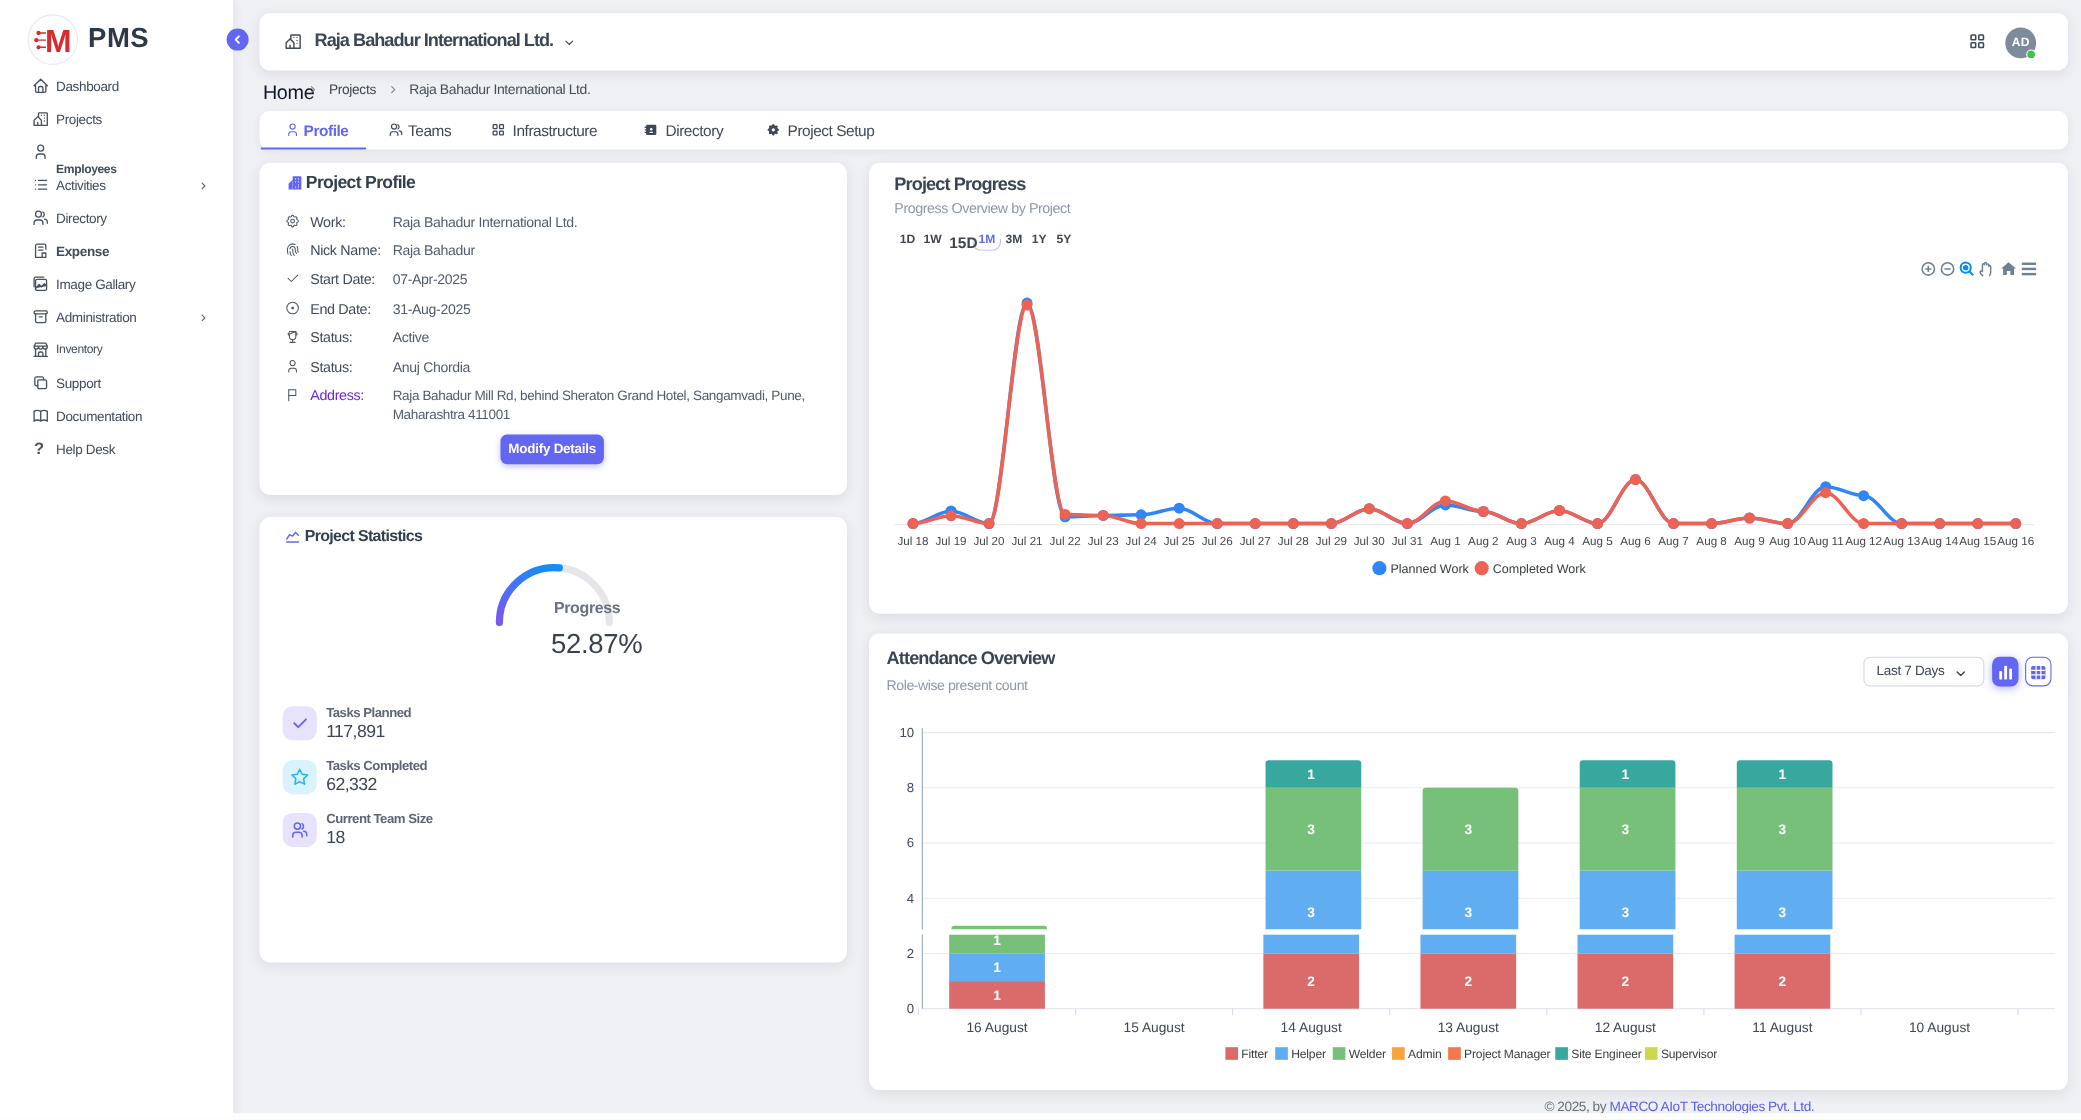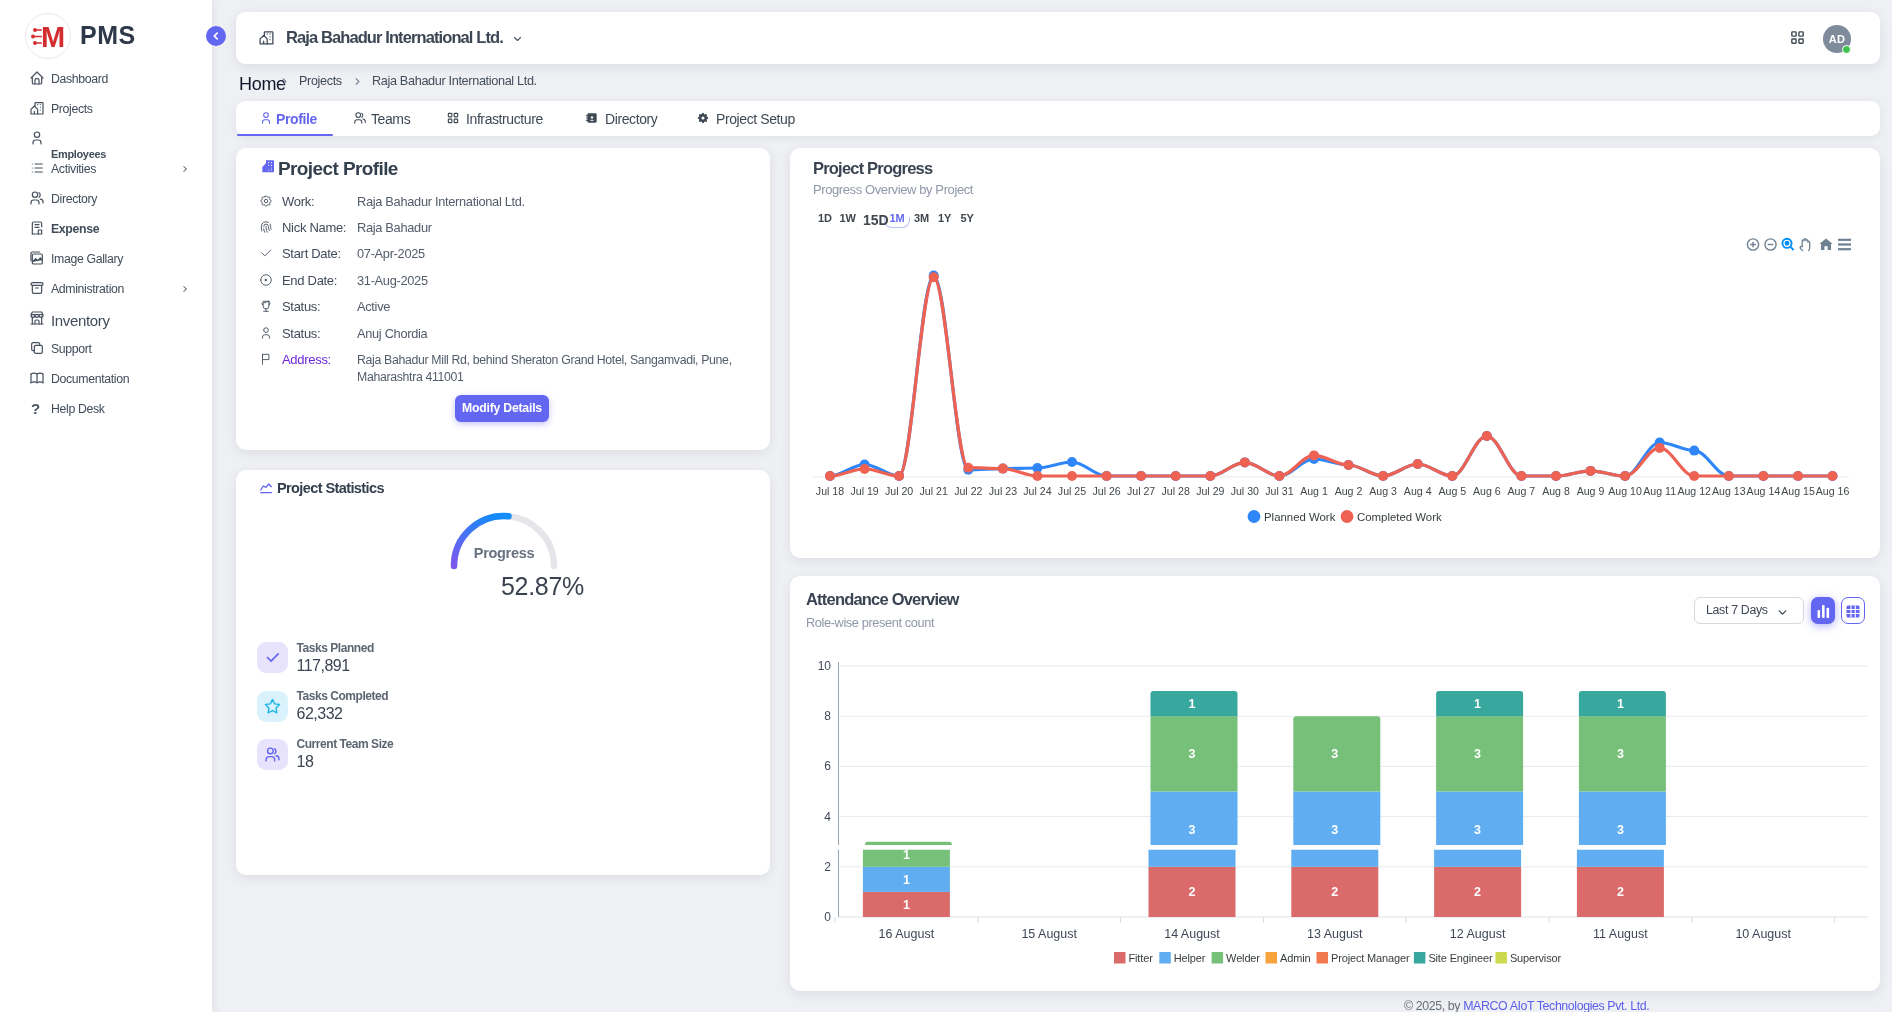--- a/index.html
+++ b/index.html
@@ -80,21 +80,21 @@
 <svg class="a" style="left:180px;top:284px" width="10" height="10" viewBox="0 0 24 24" fill="none" stroke="#5a6472" stroke-width="2.5" stroke-linecap="round">
     <path d="M9 6l6 6l-6 6"></path>
   </svg>
 <div class="a" style="left:29px;top:310px;width:16px;height:16px;color:#46505e"><svg width="16" height="16" viewBox="0 0 24 24" fill="none" stroke="#46505e" stroke-width="1.8" stroke-linecap="round" stroke-linejoin="round">
       <path d="M3 21l18 0"></path>
       <path d="M3 7v1a3 3 0 0 0 6 0v-1m0 1a3 3 0 0 0 6 0v-1m0 1a3 3 0 0 0 6 0v-1h-18l2 -4h14l2 4"></path>
       <path d="M5 21l0 -10.15"></path>
       <path d="M19 21l0 -10.15"></path>
       <path d="M9 21v-4a2 2 0 0 1 2 -2h2a2 2 0 0 1 2 2v4"></path>
     </svg></div>
-<div class="a" style="left:51px;top:312px;font-size:15px;font-weight:500;letter-spacing:-.35px;color:#414c5a">Inventory</div>
+<div class="a" style="left:51px;top:312px;font-size:11px;font-weight:500;letter-spacing:-.35px;color:#414c5a">Inventory</div>
 <div class="a" style="left:29px;top:340px;width:16px;height:16px;color:#46505e"><svg width="16" height="16" viewBox="0 0 24 24" fill="none" stroke="#46505e" stroke-width="1.8" stroke-linecap="round" stroke-linejoin="round">
       <path d="M8 8m0 2a2 2 0 0 1 2 -2h8a2 2 0 0 1 2 2v8a2 2 0 0 1 -2 2h-8a2 2 0 0 1 -2 -2z"></path>
       <path d="M16 8v-2a2 2 0 0 0 -2 -2h-8a2 2 0 0 0 -2 2v8a2 2 0 0 0 2 2h2"></path>
     </svg></div>
 <div class="a" style="left:51px;top:342px;font-size:12.3px;font-weight:500;letter-spacing:-.35px;color:#414c5a">Support</div>
 <div class="a" style="left:29px;top:370px;width:16px;height:16px;color:#46505e"><svg width="16" height="16" viewBox="0 0 24 24" fill="none" stroke="#46505e" stroke-width="1.8" stroke-linecap="round" stroke-linejoin="round">
       <path d="M3 19a9 9 0 0 1 9 0a9 9 0 0 1 9 0"></path>
       <path d="M3 6a9 9 0 0 1 9 0a9 9 0 0 1 9 0"></path>
       <path d="M3 6l0 13"></path>
       <path d="M12 6l0 13"></path>
@@ -169,21 +169,21 @@
       <circle cx="12" cy="12" r="2.6" fill="#fff" stroke="none"></circle>
     </svg></div>
 <div class="a" style="left:716px;top:111px;font-size:14px;font-weight:500;letter-spacing:-.4px;color:#3f4956">Project Setup</div>
 <div class="a" style="left:237px;top:133.5px;width:96px;height:2.5px;background:#6366f1;border-radius:2px"></div>
 <div class="card" style="left:236px;top:148px;width:534px;height:302px"></div>
 <div class="a" style="left:260px;top:158px;width:16px;height:16px"><svg width="16" height="16" viewBox="0 0 24 24" fill="none" stroke="#6366f1" stroke-width="1.8" stroke-linecap="round" stroke-linejoin="round">
       <path d="M9 3.5h11a1 1 0 0 1 1 1v17h-12z" fill="#6366f1" stroke="none"></path>
       <path d="M3.5 21.5v-8l5.5 -5.5v13.5z" fill="#6366f1" stroke="none"></path>
       <path d="M13 7h.01M17 7h.01M17 11h.01M13 11h.01M17 15h.01M13 18h.01M17 18h.01" stroke="#fff" stroke-width="1.7"></path>
     </svg></div>
-<div class="a" style="left:278px;top:158px;font-size:19px;font-weight:bold;letter-spacing:-.6px;color:#333f4d">Project Profile</div>
+<div class="a" style="left:278px;top:158px;font-size:16px;font-weight:bold;letter-spacing:-.6px;color:#333f4d">Project Profile</div>
 <div class="a" style="left:259px;top:193.5px;width:14px;height:14px"><svg width="14" height="14" viewBox="0 0 24 24" fill="none" stroke="#4a5463" stroke-width="1.6" stroke-linecap="round" stroke-linejoin="round">
       <path d="M10.325 4.317c.426 -1.756 2.924 -1.756 3.35 0a1.724 1.724 0 0 0 2.573 1.066c1.543 -.94 3.31 .826 2.37 2.37a1.724 1.724 0 0 0 1.065 2.572c1.756 .426 1.756 2.924 0 3.35a1.724 1.724 0 0 0 -1.066 2.573c.94 1.543 -.826 3.31 -2.37 2.37a1.724 1.724 0 0 0 -2.572 1.065c-.426 1.756 -2.924 1.756 -3.35 0a1.724 1.724 0 0 0 -2.573 -1.066c-1.543 .94 -3.31 -.826 -2.37 -2.37a1.724 1.724 0 0 0 -1.065 -2.572c-1.756 -.426 -1.756 -2.924 0 -3.35a1.724 1.724 0 0 0 1.066 -2.573c-.94 -1.543 .826 -3.31 2.37 -2.37c1 .608 2.296 .07 2.572 -1.065z"></path>
       <path d="M9 12a3 3 0 1 0 6 0a3 3 0 1 0 -6 0"></path>
     </svg></div>
 <div class="a" style="left:282px;top:193.5px;font-size:13px;letter-spacing:-.3px;font-weight:500;color:#414b59">Work:</div>
 <div class="a" style="left:357px;top:193.5px;font-size:12.8px;letter-spacing:-.3px;color:#525c6a">Raja Bahadur International Ltd.</div>
 <div class="a" style="left:259px;top:219.5px;width:14px;height:14px"><svg width="14" height="14" viewBox="0 0 24 24" fill="none" stroke="#4a5463" stroke-width="1.6" stroke-linecap="round" stroke-linejoin="round">
       <path d="M18.9 7a8 8 0 0 1 1.1 5v1a6 6 0 0 0 .8 3"></path>
       <path d="M8 11a4 4 0 0 1 8 0v1a10 10 0 0 0 2 6"></path>
       <path d="M12 11v2a14 14 0 0 0 2.5 8"></path>
@@ -235,21 +235,21 @@
 <svg class="a" style="left:440px;top:500px" width="130" height="110" viewBox="440 500 130 110">
 <defs>
       <linearGradient id="gg" x1="0" y1="1" x2="0.75" y2="0">
         <stop offset="0" stop-color="#7c57ee"></stop>
         <stop offset="1" stop-color="#148cfb"></stop>
       </linearGradient>
     </defs>
 <path d="M 454 566 A 50 50 0 0 1 554 566" stroke="#e6e6ea" stroke-width="6.5" fill="none" stroke-linecap="round"></path>
 <path d="M 454 566 A 50 50 0 0 1 508.5 516.2" stroke="url(#gg)" stroke-width="6.5" fill="none" stroke-linecap="round"></path>
 </svg>
-<div class="a" style="left:444px;top:545px;width:120px;text-align:center;font-size:14.5px;letter-spacing:-.3px;font-weight:bold;color:#68717f">Progress</div>
+<div class="a" style="left:444px;top:545px;width:120px;text-align:right;font-size:14.5px;letter-spacing:-.3px;font-weight:bold;color:#68717f">Progress</div>
 <div class="a" style="left:424px;top:572px;width:160px;text-align:right;font-size:25px;letter-spacing:-.3px;color:#3a4250">52.87%</div>
 <div class="a" style="left:257px;top:642px;width:31px;height:31px;border-radius:9px;background:#e7e3fc"></div>
 <div class="a" style="left:264px;top:649px;width:17px;height:17px"><svg width="17" height="17" viewBox="0 0 24 24" fill="none" stroke="#6366f1" stroke-width="2.4" stroke-linecap="round" stroke-linejoin="round">
       <path d="M5 12l5 5l10 -10"></path>
     </svg></div>
 <div class="a" style="left:296.5px;top:640.5px;font-size:12px;letter-spacing:-.45px;font-weight:bold;color:#5d6573">Tasks Planned</div>
 <div class="a" style="left:296.5px;top:656.5px;font-size:16px;letter-spacing:-.5px;font-weight:500;color:#3c4553">117,891</div>
 <div class="a" style="left:257px;top:690.5px;width:31px;height:31px;border-radius:9px;background:#daf2fb"></div>
 <div class="a" style="left:264px;top:697.5px;width:17px;height:17px"><svg width="17" height="17" viewBox="0 0 24 24" fill="none" stroke="#1fb6ea" stroke-width="2" stroke-linecap="round" stroke-linejoin="round">
       <path d="M12 17.75l-6.172 3.245l1.179 -6.873l-5 -4.867l6.9 -1l3.086 -6.253l3.086 6.253l6.9 1l-5 4.867l1.179 6.873z"></path>

